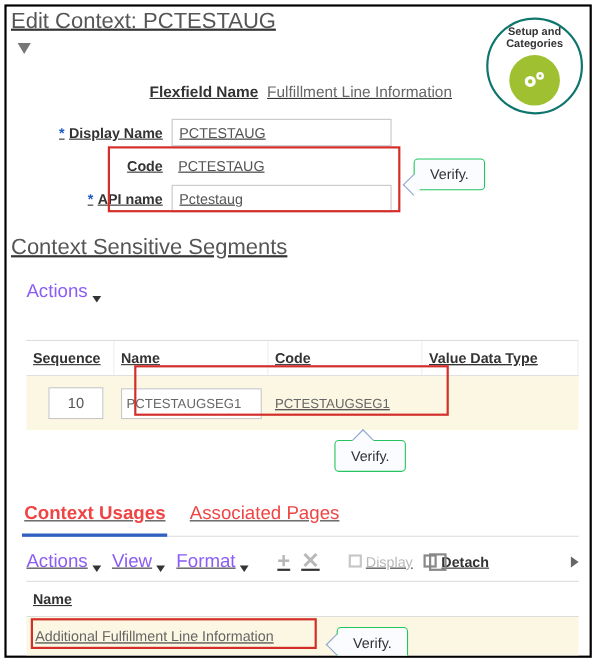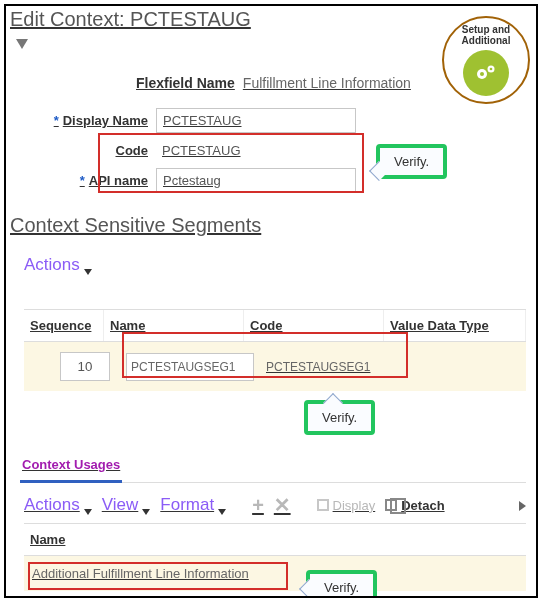--- a/index.html
+++ b/index.html
@@ -29,21 +29,21 @@
     width: 0; height: 0;
     border-left: 6px solid transparent;
     border-right: 6px solid transparent;
     border-top: 10px solid #777;
     margin: 6px 0 0 10px;
   }
   .badge-wrap {
     position: absolute;
     top: 10px; right: 6px;
     width: 88px; height: 88px;
-    border: 2px solid #a16207;
+    border: 2px solid #0f766e;
     border-radius: 50%;
     background: #fff;
     display: flex;
     flex-direction: column;
     align-items: center;
     padding-top: 6px;
   }
   .badge-wrap .t1 { font-size: 10px; font-weight: bold; text-align: center; line-height: 1.1; }
   .badge-circle {
     width: 46px; height: 46px;
@@ -90,21 +90,21 @@
   .redbox1 {
     position: absolute;
     border: 2px solid #d32e2a;
     left: 92px; top: 127px;
     width: 266px; height: 60px;
     pointer-events: none;
   }
   .callout {
     position: absolute;
     background: #fafcff;
-    border: 4px solid #22c55e;
+    border: 1px solid #22c55e;
     border-radius: 4px;
     padding: 6px 14px;
     font-size: 13px;
     color: #333;
     box-shadow: 0 0 0 rgba(0,0,0,0);
   }
   .callout .tail {
     position: absolute;
     width: 14px; height: 14px;
     background: #fafcff;
@@ -154,21 +154,21 @@
   .c-seq { width: 80px; }
   .c-name { width: 140px; }
   .c-code { width: 140px; }
   .c-vdt { flex: 1; text-decoration: underline; }
   .grid-row {
     display: flex;
     background: #FCF7E3;
     align-items: center;
     padding: 6px 0;
   }
-  .grid-row > div { padding: 4px 22px; color: #666; }
+  .grid-row > div { padding: 4px 6px; color: #666; }
   .seq-inp {
     border: 1px solid #c7c7c7;
     background: #fff;
     width: 50px;
     padding: 6px 4px;
     text-align: center;
     margin-left: 14px;
     color: #555;
   }
   .name-inp {
@@ -190,22 +190,22 @@
   .callout2 { left: 298px; top: 394px; }
   .tabs {
     display: flex;
     gap: 18px;
     border-bottom: 1px solid #ddd;
     margin: 60px 10px 0 14px;
     padding-bottom: 0;
   }
   .tab {
     padding: 6px 2px 8px 2px;
-    color: #a21caf;
-    font-size: 13px;
+    color: #ef4444;
+    font-size: 17px;
     cursor: pointer;
   }
   .tab.active {
     font-weight: bold;
     border-bottom: 3px solid #3060c0;
     margin-bottom: -1px;
   }
   .toolbar {
     display: flex;
     align-items: center;
@@ -261,21 +261,21 @@
 </head>
 <body>
 
 <div class="frame">
 
   <div class="title">Edit Context: PCTESTAUG</div>
   <div class="disclose"></div>
 
   <div class="badge-wrap">
     <div class="t1">
-      <span>Setup and</span><br><span>Additional</span>
+      <span>Setup and</span><br><span>Categories</span>
     </div>
     <div class="badge-circle">
       <span class="gears">
         <svg width="24" height="20" viewBox="0 0 24 20">
           <g fill="#fff">
             <circle cx="8" cy="12" r="5"></circle>
               <circle cx="8" cy="12" r="2" fill="#9FC131"></circle>
             <circle cx="17" cy="7" r="3.5"></circle>
               <circle cx="17" cy="7" r="1.3" fill="#9FC131"></circle>
           </g>
@@ -332,20 +332,21 @@
   </div>
 
   <div class="redbox2"></div>
   <div class="callout callout2">
     <div class="tail"></div>
     <span>Verify.</span>
   </div>
 
   <div class="tabs">
     <div class="tab active">Context Usages</div>
+    <div class="tab">Associated Pages</div>
   </div>
 
   <div class="toolbar">
     <span class="amenu">
         <span>Actions</span>
         <span class="caret"></span>
       </span>
     <span class="amenu">
         <span>View</span>
         <span class="caret"></span>

